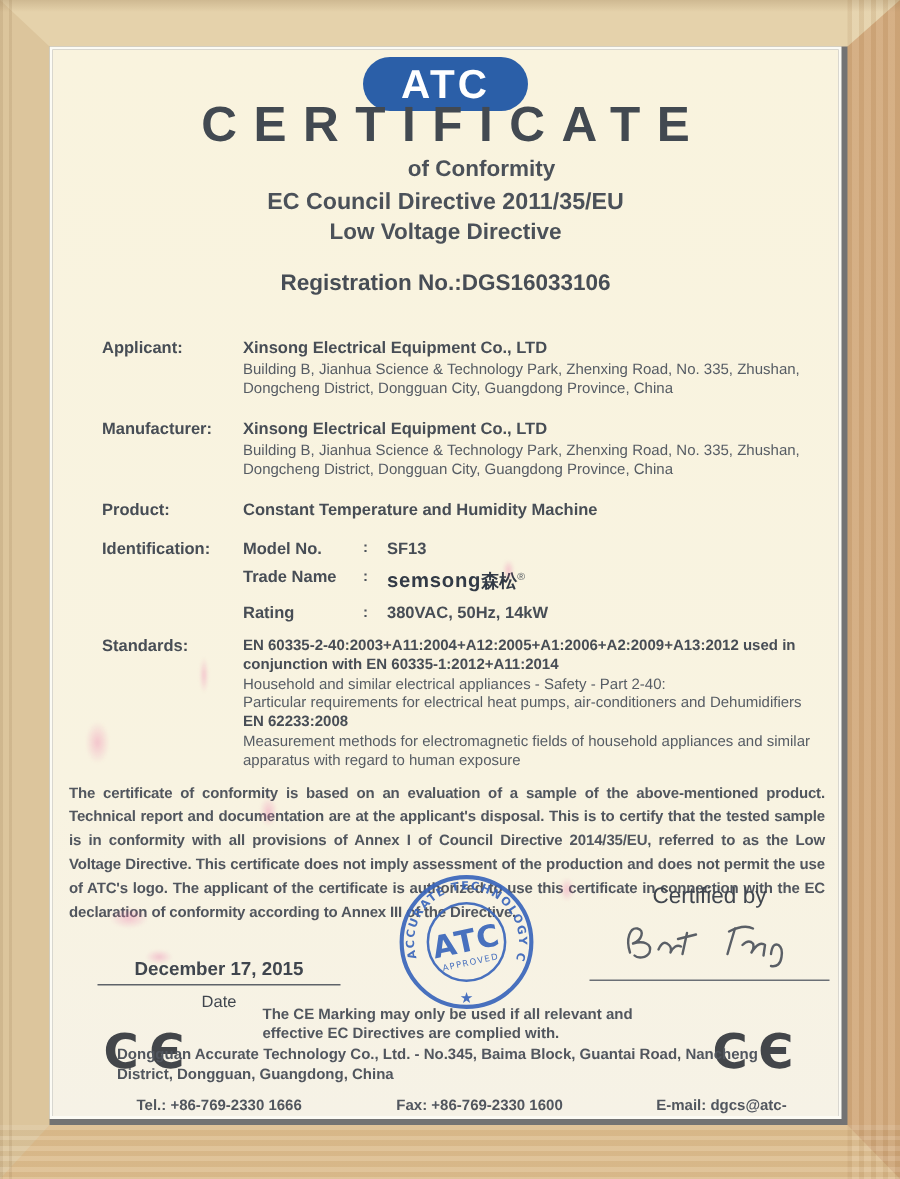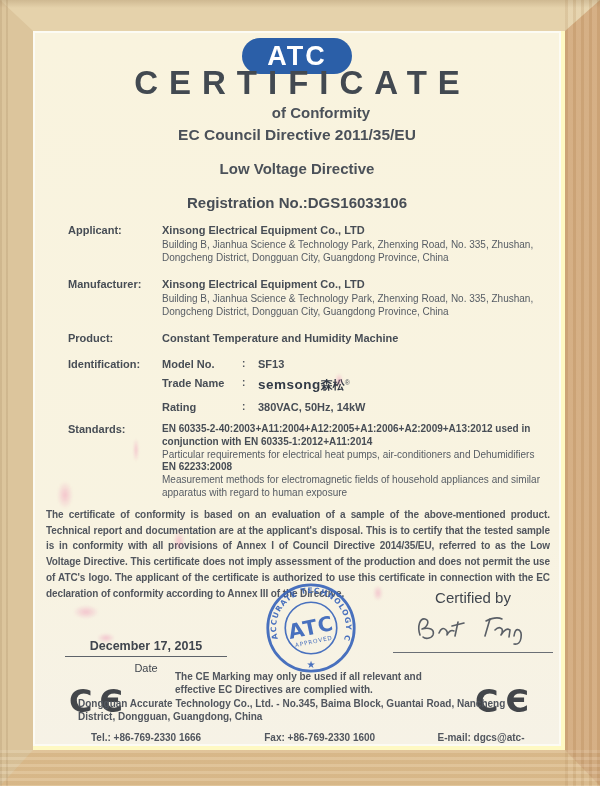--- a/index.html
+++ b/index.html
@@ -6,21 +6,21 @@
   html,body { width:600px; height:786px; }
   body { font-family:"Liberation Sans","DejaVu Sans",sans-serif; }
 
   
   .frame {
     width:600px; height:786px;
     border-top:31px solid #e5d2ab;
     border-left:33px solid #dcc59c;
     border-right:35px solid #d3ab7e;
     border-bottom:36px solid #ddbd8e;
-    background:#fef9c3;
+    background:#737373;
     position:relative;
   }
   .grain-top,.grain-left,.grain-right,.grain-bottom { position:absolute; pointer-events:none; }
   .grain-top { left:-33px; top:-31px; width:600px; height:10px;
     background:linear-gradient(180deg, rgba(140,110,70,.25), rgba(255,255,255,0) 80%); }
   .grain-left { left:-33px; top:-31px; width:12px; height:786px;
     background:repeating-linear-gradient(90deg, rgba(150,120,80,.18) 0 2px, rgba(255,255,255,0) 2px 6px); }
   .grain-right { right:-35px; top:-31px; width:35px; height:786px;
     background:repeating-linear-gradient(90deg, rgba(150,105,60,.12) 0 3px, rgba(255,255,255,.06) 3px 8px); }
   .grain-bottom { left:-33px; bottom:-36px; width:600px; height:36px;
@@ -47,25 +47,25 @@
     border-radius:20px; width:110px; height:36px; line-height:36px;
     font-size:27px; font-weight:bold; letter-spacing:2px;
   }
   .cert-title {
     margin-top:-9px; font-size:33px; font-weight:bold;
     letter-spacing:11px; color:#424951; line-height:36px;
     text-indent:11px; 
   }
   .of-conf   { margin-top:3px;  font-size:15px;   font-weight:bold; color:#4b5159;padding-left:48px; }
   .directive1{ margin-top:5px;  font-size:15.5px; font-weight:bold; color:#4b5159; }
-  .directive2{ margin-top:16px;  font-size:15px;   font-weight:bold; color:#4b5159; }
+  .directive2{ margin-top:2px;  font-size:15px;   font-weight:bold; color:#4b5159; }
   .regno     { margin-top:17px; font-size:15px;   font-weight:bold; color:#474d55; }
 
   
-  .fields { margin-top:13px; padding-left:33px; padding-right:8px; font-size:10px; }
+  .fields { margin-top:29px; padding-left:33px; padding-right:8px; font-size:10px; }
   .frow { display:flex; margin-bottom:14px; }
   .flabel { width:94px; flex:none; font-weight:bold; font-size:11px; color:#474d55; }
   .fbody { flex:1; }
   .fname { font-weight:bold; font-size:11px; color:#474d55; }
   .faddr { margin-top:3px; line-height:12.5px; color:#565c64; }
   .pvalue { font-weight:bold; font-size:11px; color:#474d55; }
 
   .idrow { display:flex; margin-bottom:7px; }
   .idname { width:80px; flex:none; font-weight:bold; font-size:11px; color:#474d55; }
   .idcolon { width:16px; flex:none; font-weight:bold; }
@@ -179,20 +179,21 @@
             <span class="idcolon">:</span>
             <span class="idval">380VAC, 50Hz, 14kW</span>
           </div>
         </div>
       </div>
 
       <div class="frow" style="margin-bottom:0;">
         <div class="flabel">Standards:</div>
         <div class="fbody">
           <div class="stline stbold">EN 60335-2-40:2003+A11:2004+A12:2005+A1:2006+A2:2009+A13:2012 used in conjunction with EN 60335-1:2012+A11:2014</div>
+          <div class="stline">Household and similar electrical appliances - Safety - Part 2-40:</div>
           <div class="stline">Particular requirements for electrical heat pumps, air-conditioners and Dehumidifiers</div>
           <div class="stline stbold">EN 62233:2008</div>
           <div class="stline">Measurement methods for electromagnetic fields of household appliances and similar apparatus with regard to human exposure</div>
         </div>
       </div>
     </div>
 
     <div class="statement">The certificate of conformity is based on an evaluation of a sample of the above-mentioned product. Technical report and documentation are at the applicant's disposal. This is to certify that the tested sample is in conformity with all provisions of Annex I of Council Directive 2014/35/EU, referred to as the Low Voltage Directive. This certificate does not imply assessment of the production and does not permit the use of ATC's logo. The applicant of the certificate is authorized to use this certificate in connection with the EC declaration of conformity according to Annex III of the Directive.</div>
 
     <div class="abs certified">

